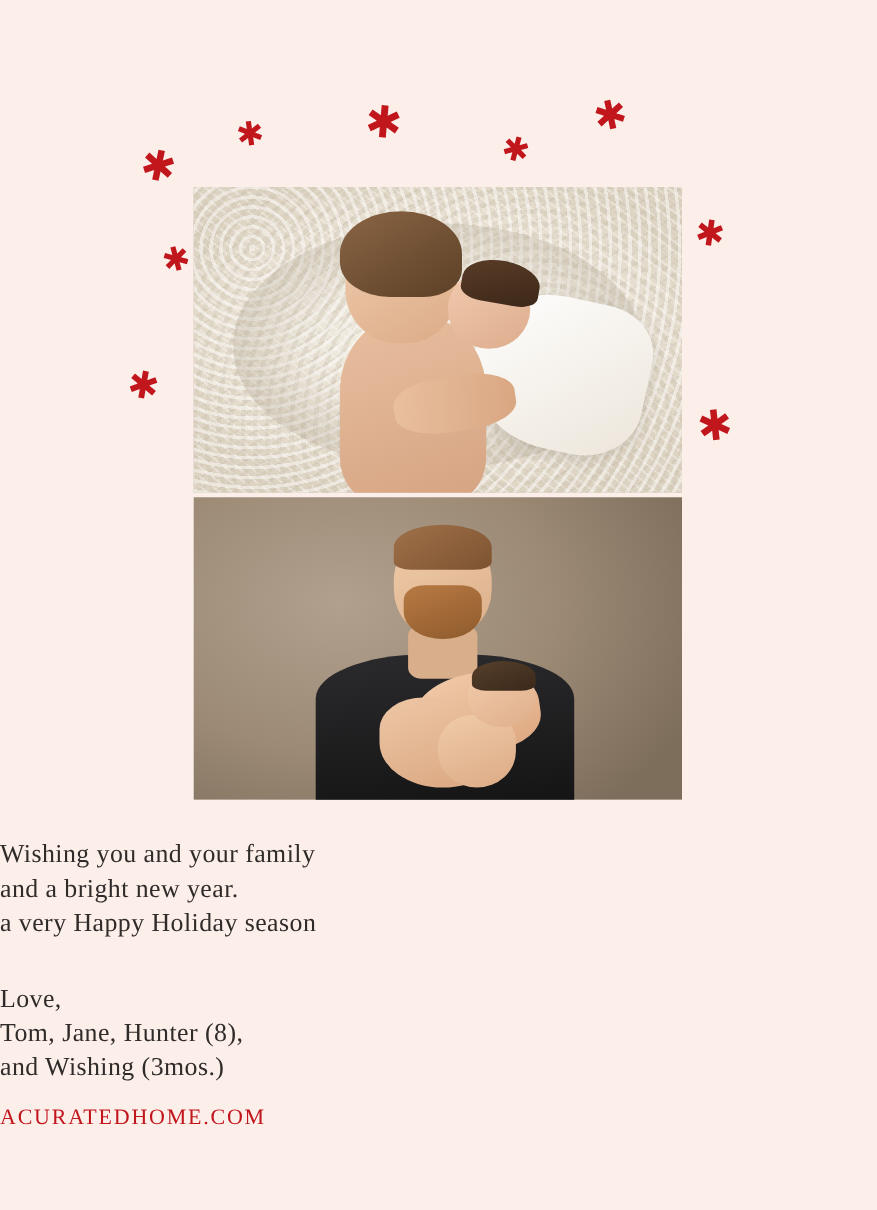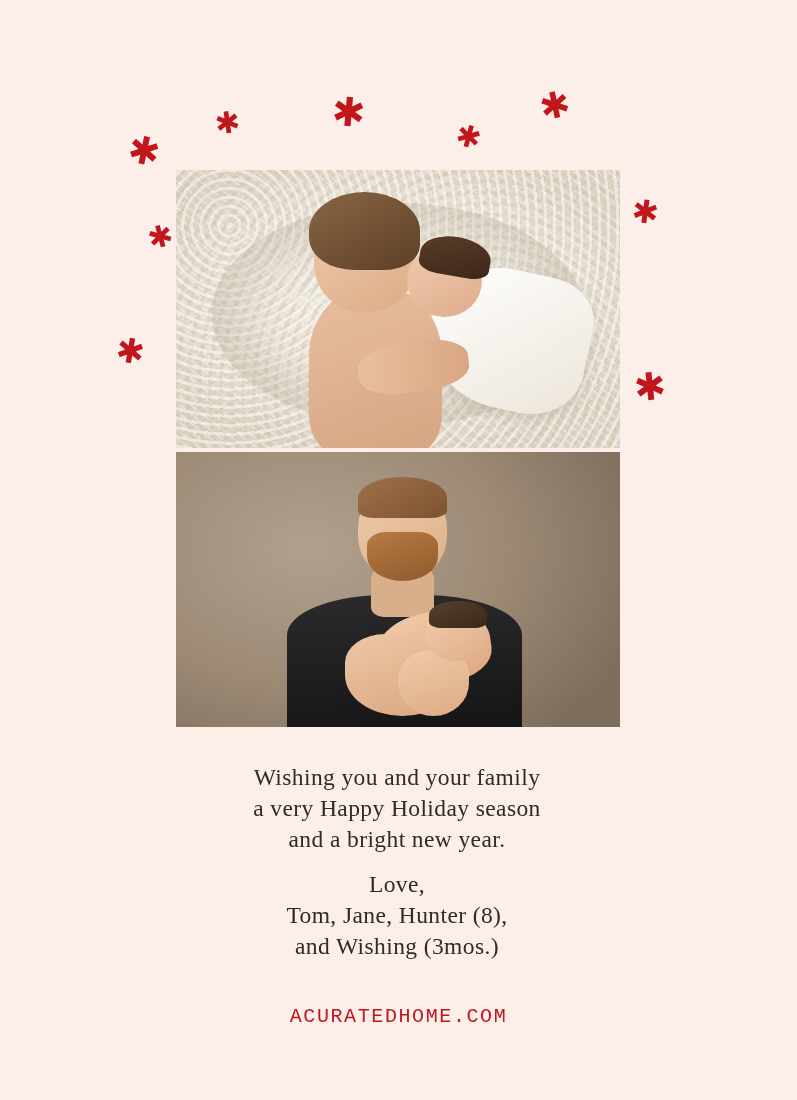--- a/index.html
+++ b/index.html
@@ -212,45 +212,44 @@
     background: linear-gradient(160deg, #f0cba9, #dcab85);
     border-radius: 45% 35% 50% 50%;
   }
 
   
   .message {
     position: absolute;
     left: 0;
     right: 3px;
     top: 762px;
-    text-align: center;
     color: #2f2b29;
   }
   .msg-line {
     font-size: 23.5px;
     line-height: 31px;
     letter-spacing: .4px;
   }
   .signoff {
-    margin-top: 14px;
+    margin-top: 38px;
   }
   .signoff .msg-line {
     font-size: 23.5px;
     line-height: 31px;
   }
   .website {
     position: absolute;
     left: 0;
     right: 0;
     top: 1005px;
-    text-align: center;
+    text-align: left;
     color: #c2161d;
     font-size: 20px;
     letter-spacing: 1.6px;
-    font-family: Liberation Mono, monospace;
+    font-family: Liberation Serif, serif;
   }
 </style>
 </head>
 <body>
 
 <div class="card">
 
   <div id="asterisk-layer">
       <span class="asterisk" style="left: 128px; top: 132px; font-size: 38px; color: rgb(194, 22, 29); transform: rotate(12deg);">✱</span>
       <span class="asterisk" style="left: 215px; top: 108px; font-size: 30px; color: rgb(194, 22, 29); transform: rotate(-8deg);">✱</span>
@@ -289,22 +288,22 @@
       <div class="dad-hands"></div>
       <div class="dad-hand2"></div>
       <div class="newborn-head"></div>
       <div class="newborn-hair"></div>
     </div>
   </div>
 
   <div class="message">
     <div class="greeting">
       <div class="msg-line">Wishing you and your family</div>
+      <div class="msg-line">and a bright new year.</div>
       <div class="msg-line">a very Happy Holiday season</div>
-      <div class="msg-line">and a bright new year.</div>
     </div>
     <div class="signoff">
       <div class="msg-line">Love,</div>
       <div class="msg-line">Tom, Jane, Hunter (8),</div>
       <div class="msg-line">and Wishing (3mos.)</div>
     </div>
   </div>
 
   <div class="website">ACURATEDHOME.COM</div>
 

